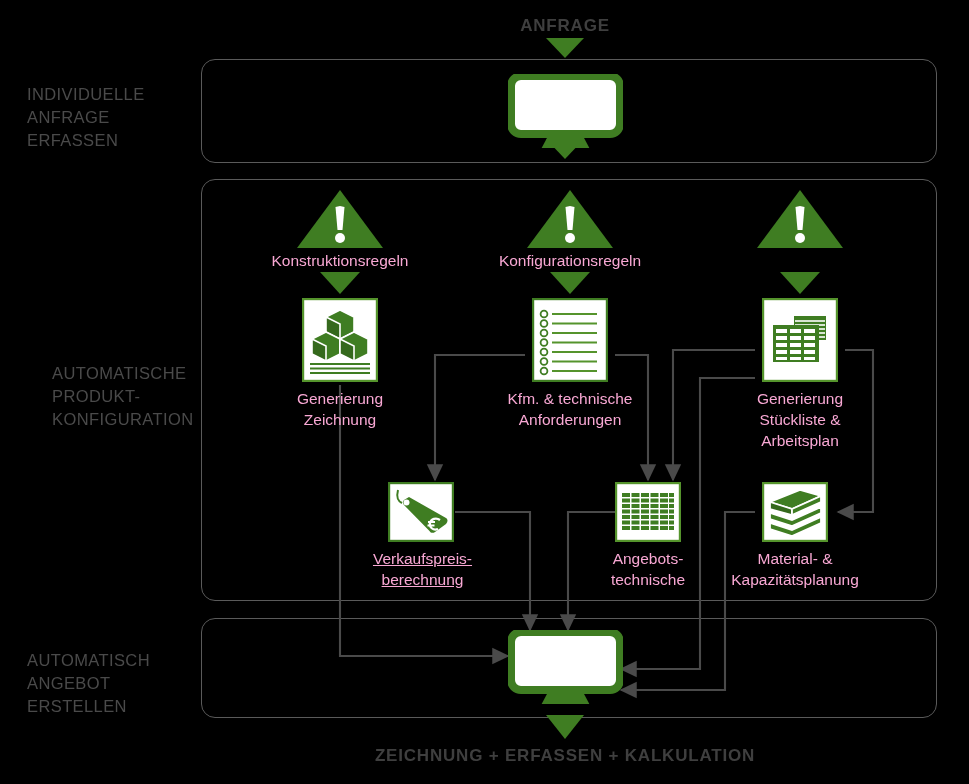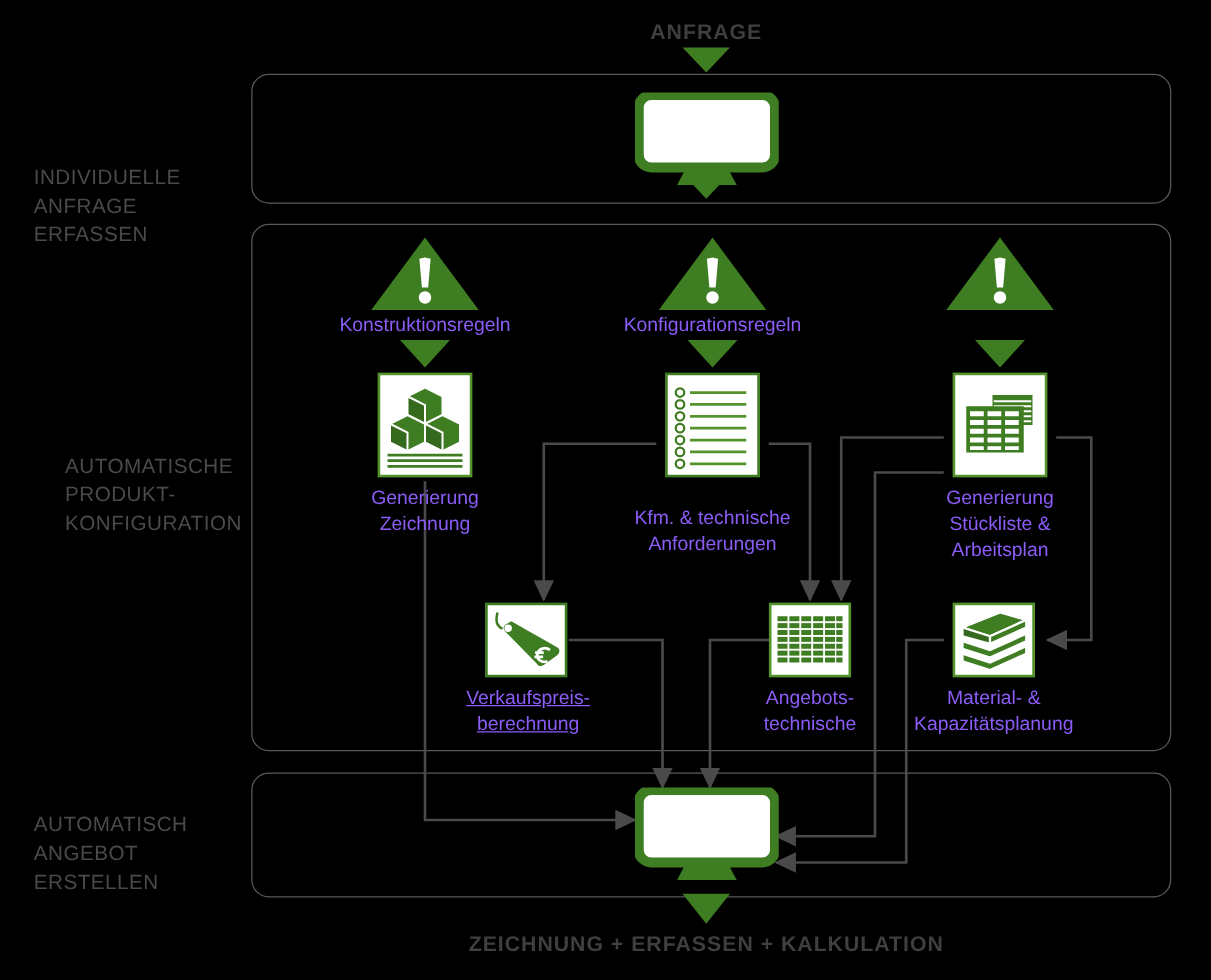--- a/index.html
+++ b/index.html
@@ -1,36 +1,36 @@
 <!DOCTYPE html>
 <html><head>
 <meta charset="utf-8">
 <style>
   html,body{margin:0;padding:0;background:#000;}
   body{width:969px;height:784px;overflow:hidden;font-family:"Liberation Sans",sans-serif;}
   #stage{position:relative;width:969px;height:784px;background:#000;}
   .panel{position:absolute;border:1.5px solid #5a5a5a;border-radius:14px;box-sizing:border-box;}
   .stagelabel{position:absolute;color:#4a4a4a;font-family:"Liberation Sans Narrow","Liberation Sans",sans-serif;
       font-size:16.5px;letter-spacing:.4px;line-height:23px;font-weight:400;white-space:pre-line;}
-  .caption{position:absolute;color:#8b5cf6;font-size:15.5px;line-height:21px;text-align:center;white-space:pre-line;}
+  .caption{position:absolute;color:#f9a8d4;font-size:15.5px;line-height:21px;text-align:center;white-space:pre-line;}
   .toplabel{position:absolute;color:#3f3f3f;font-family:"Liberation Sans Narrow","Liberation Sans",sans-serif;
       font-size:17px;font-weight:bold;letter-spacing:.8px;text-align:center;}
   .svgl{position:absolute;left:0;top:0;width:969px;height:784px;pointer-events:none;}
   .iconbox{position:absolute;}
 </style>
 </head>
 <body>
 
 <div id="stage">
 
   <div class="panel" style="left:201px;top:59px;width:736px;height:104px;"></div>
   <div class="panel" style="left:201px;top:179px;width:736px;height:422px;"></div>
   <div class="panel" style="left:201px;top:618px;width:736px;height:100px;"></div>
 
-  <div class="stagelabel" style="left:27px;top:83px;width:165px;margin-top:48px;">INDIVIDUELLE
+  <div class="stagelabel" style="left:27px;top:83px;width:165px;">INDIVIDUELLE
 ANFRAGE
 ERFASSEN</div>
   <div class="stagelabel" style="left:27px;top:362px;width:175px;margin-left:25px;">AUTOMATISCHE
 PRODUKT-
 KONFIGURATION</div>
   <div class="stagelabel" style="left:27px;top:629px;width:175px;margin-top:20px;">AUTOMATISCH
 ANGEBOT
 ERSTELLEN</div>
 
   <svg class="svgl" viewBox="0 0 969 784">
@@ -146,21 +146,21 @@
         <line x1="20" y1="44.5" x2="65" y2="44.5" stroke="#55942c" stroke-width="2.2"></line>
         <circle cx="12" cy="54" r="3.4" fill="none" stroke="#3f7d22" stroke-width="1.8"></circle>
         <line x1="20" y1="54" x2="65" y2="54" stroke="#55942c" stroke-width="2.2"></line>
         <circle cx="12" cy="63.5" r="3.4" fill="none" stroke="#3f7d22" stroke-width="1.8"></circle>
         <line x1="20" y1="63.5" x2="65" y2="63.5" stroke="#55942c" stroke-width="2.2"></line>
         <circle cx="12" cy="73" r="3.4" fill="none" stroke="#3f7d22" stroke-width="1.8"></circle>
         <line x1="20" y1="73" x2="65" y2="73" stroke="#55942c" stroke-width="2.2"></line>
       </g>
     </svg>
   </div>
-  <div class="caption" style="left:475px;top:404px;width:190px;">Kfm. &amp; technische
+  <div class="caption" style="left:475px;top:388px;width:190px;">Kfm. &amp; technische
 Anforderungen</div>
 
   <div class="iconbox" style="left:762px;top:298px;width:76px;height:84px;">
     <svg viewBox="0 0 76 84" width="76" height="84">
       <rect x="1" y="1" width="74" height="82" fill="#ffffff" stroke="#55942c" stroke-width="2.4"></rect>
       <g>
         <rect x="32" y="18" width="32" height="24" fill="#3f7d22"></rect>
         <g stroke="#ffffff" stroke-width="1.6">
           <line x1="33" y1="23" x2="63" y2="23"></line>
             <line x1="33" y1="27" x2="63" y2="27"></line>

